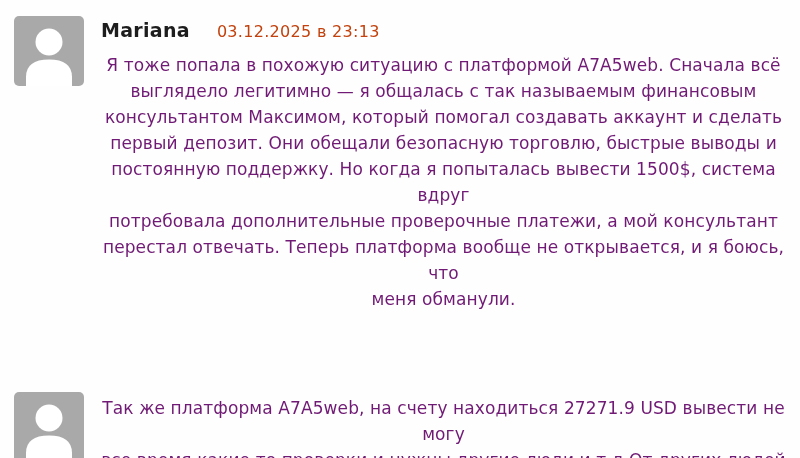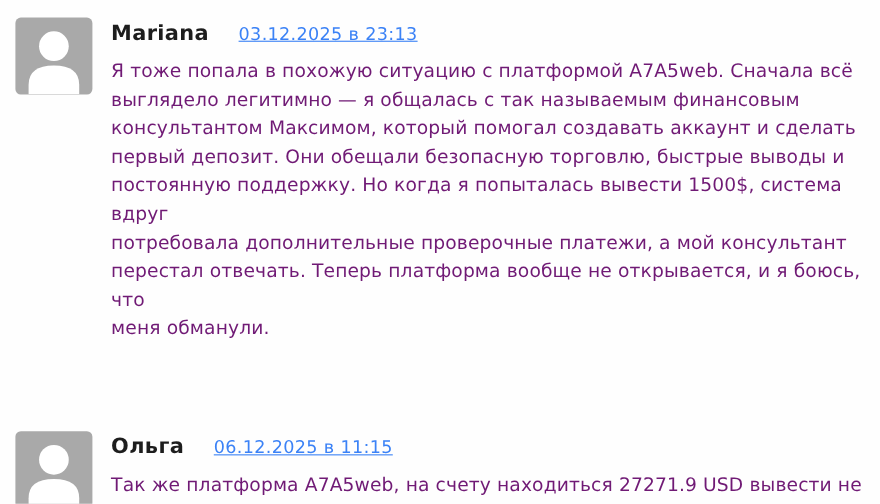--- a/index.html
+++ b/index.html
@@ -16,20 +16,21 @@
   }
   .comments {
     padding: 16px 14px 0 14px;
     display: flex;
     flex-direction: column;
     gap: 80px;
   }
   .comment {
     display: flex;
     align-items: flex-start;
+    text-align: center;
   }
   .avatar {
     width: 70px;
     height: 70px;
     background: #a9a9a9;
     border-radius: 5px;
     flex: none;
     margin-right: 17px;
     overflow: hidden;
   }
@@ -45,23 +46,22 @@
   }
   .author {
     font-weight: bold;
     font-size: 19px;
     color: #1d1d1d;
     letter-spacing: 0.3px;
   }
   .date {
     margin-left: 27px;
     font-size: 16px;
-    color: #3b82f6;
+    color: #c2410c;
     letter-spacing: 0.3px;
-    text-decoration: underline;
   }
   .text {
     white-space: pre-line;
     font-size: 17px;
     line-height: 26px;
     color: #701a75;
     margin: 0;
     max-width: 702px;
     letter-spacing: 0.1px;
   }
@@ -95,23 +95,19 @@
   </div>
 
   <div class="comment">
     <div class="avatar">
       <svg viewBox="0 0 70 70" aria-hidden="true">
         <circle cx="35" cy="26" r="13.5" fill="#ffffff"></circle>
         <path d="M12 70 L12 61 Q12 43.5 35 43.5 Q58 43.5 58 61 L58 70 Z" fill="#ffffff"></path>
       </svg>
     </div>
     <div class="content">
-      <div class="comment-header">
-        <span class="author">Ольга</span>
-        <span class="date">06.12.2025 в 11:15</span>
-      </div>
       <p class="text">Так же платформа A7A5web, на счету находиться 27271.9 USD вывести не могу
 все время какие то проверки и нужны другие люди и т.д От других людей
 тоже требуется перевод средств какому то обменщику.</p>
     </div>
   </div>
 
 </div>
 
 </body></html>

